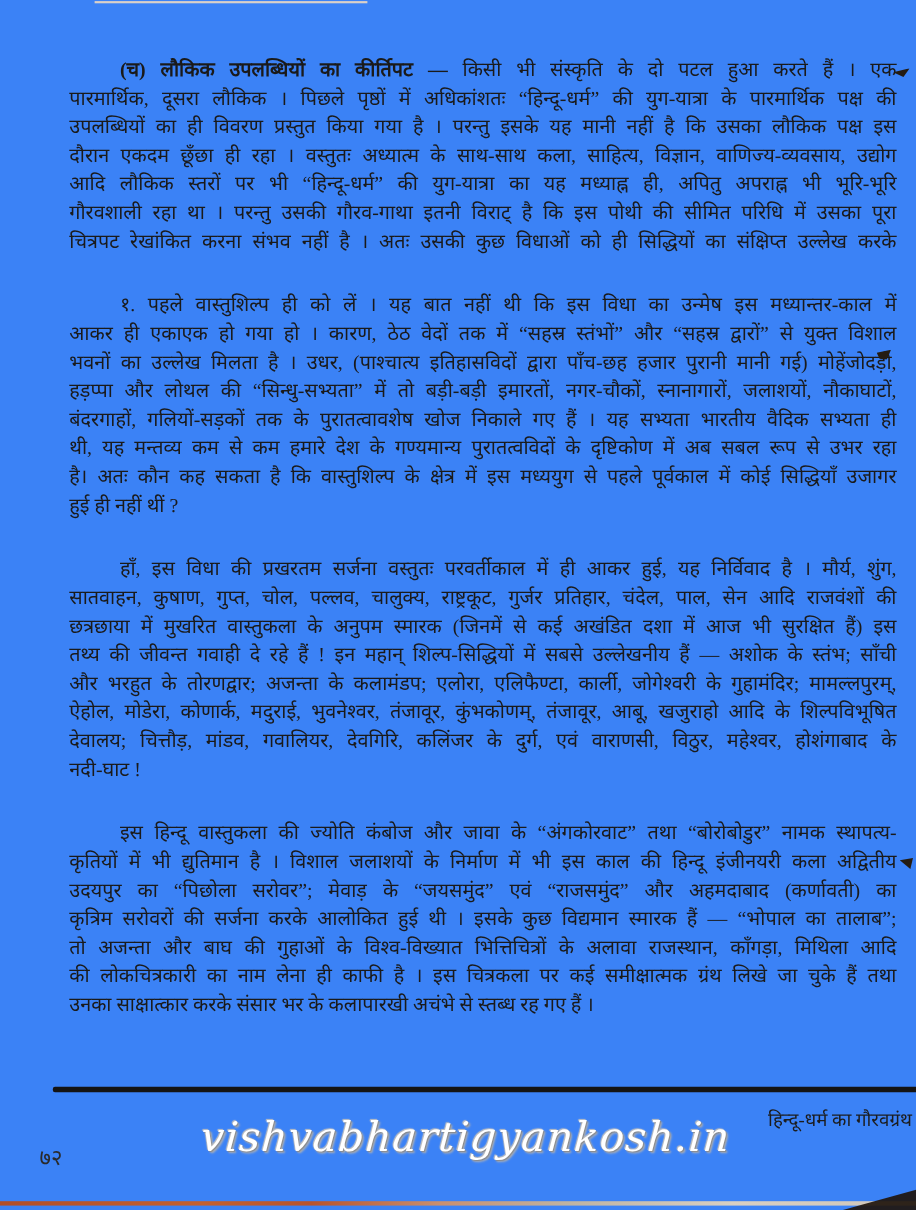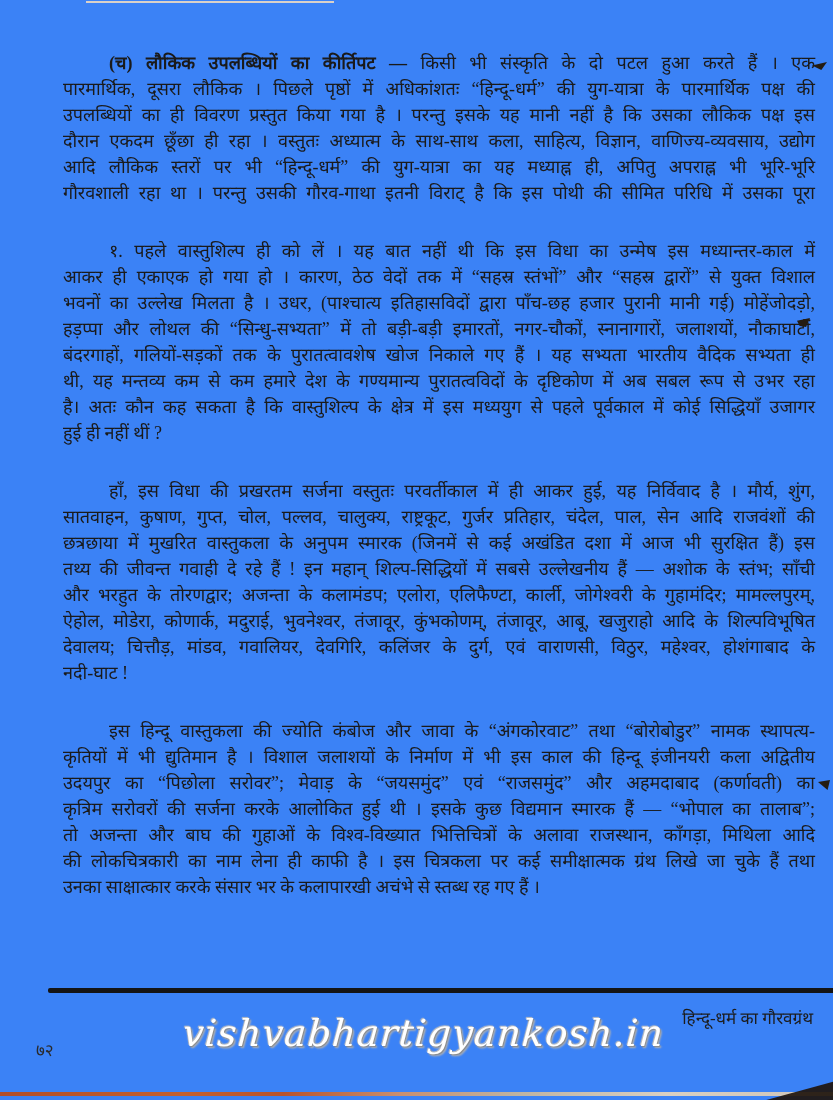--- a/index.html
+++ b/index.html
@@ -32,24 +32,24 @@
   .line.first{text-indent:46px;}
   .line.last{text-align-last:left;}
   .line b{font-weight:bold;}
   
   #footer-rule{
     position:absolute;left:48px;top:988px;right:0;height:5px;
     background:#141414;border-radius:2px 0 0 2px;
   }
   #page-number{
     position:absolute;left:36px;top:1038px;
-    font-size:17px;color:#2a2a2a;
+    font-size:20px;color:#2a2a2a;
   }
   #book-title{
-    position:absolute;right:20px;top:1006px;
+    position:absolute;right:4px;top:1006px;
     font-size:17px;color:#1c1c1c;text-align:right;
   }
   #watermark{
     position:absolute;left:183px;top:1012px;
     font-family:"DejaVu Serif","Liberation Serif",serif;
     font-style:italic;
     font-size:37px;letter-spacing:1px;
     color:#ffffff;
     text-shadow:1px 1px 1px #8a8a8a,-1px -1px 1px #c0c0c0,2px 2px 2px #b5b5b5;
     transform:skewX(-4deg);
@@ -86,20 +86,21 @@
   <div id="top-scan-line"></div>
 
   <div id="text-block">
       <div class="para">
         <div class="line first"><b>(च) लौकिक उपलब्धियों का कीर्तिपट —</b> किसी भी संस्कृति के दो पटल हुआ करते हैं । एक</div>
         <div class="line">पारमार्थिक, दूसरा लौकिक । पिछले पृष्ठों में अधिकांशतः “हिन्दू-धर्म” की युग-यात्रा के पारमार्थिक पक्ष की</div>
         <div class="line">उपलब्धियों का ही विवरण प्रस्तुत किया गया है । परन्तु इसके यह मानी नहीं है कि उसका लौकिक पक्ष इस</div>
         <div class="line">दौरान एकदम छूँछा ही रहा । वस्तुतः अध्यात्म के साथ-साथ कला, साहित्य, विज्ञान, वाणिज्य-व्यवसाय, उद्योग</div>
         <div class="line">आदि लौकिक स्तरों पर भी “हिन्दू-धर्म” की युग-यात्रा का यह मध्याह्न ही, अपितु अपराह्न भी भूरि-भूरि</div>
         <div class="line">गौरवशाली रहा था । परन्तु उसकी गौरव-गाथा इतनी विराट् है कि इस पोथी की सीमित परिधि में उसका पूरा</div>
+        <div class="line">चित्रपट रेखांकित करना संभव नहीं है । अतः उसकी कुछ विधाओं को ही सिद्धियों का संक्षिप्त उल्लेख करके</div>
       </div>
       <div class="para">
         <div class="line first">१. पहले वास्तुशिल्प ही को लें । यह बात नहीं थी कि इस विधा का उन्मेष इस मध्यान्तर-काल में</div>
         <div class="line">आकर ही एकाएक हो गया हो । कारण, ठेठ वेदों तक में “सहस्र स्तंभों” और “सहस्र द्वारों” से युक्त विशाल</div>
         <div class="line">भवनों का उल्लेख मिलता है । उधर, (पाश्चात्य इतिहासविदों द्वारा पाँच-छह हजार पुरानी मानी गई) मोहेंजोदड़ो,</div>
         <div class="line">हड़प्पा और लोथल की “सिन्धु-सभ्यता” में तो बड़ी-बड़ी इमारतों, नगर-चौकों, स्नानागारों, जलाशयों, नौकाघाटों,</div>
         <div class="line">बंदरगाहों, गलियों-सड़कों तक के पुरातत्वावशेष खोज निकाले गए हैं । यह सभ्यता भारतीय वैदिक सभ्यता ही</div>
         <div class="line">थी, यह मन्तव्य कम से कम हमारे देश के गण्यमान्य पुरातत्वविदों के दृष्टिकोण में अब सबल रूप से उभर रहा</div>
         <div class="line">है। अतः कौन कह सकता है कि वास्तुशिल्प के क्षेत्र में इस मध्ययुग से पहले पूर्वकाल में कोई सिद्धियाँ उजागर</div>
         <div class="line last">हुई ही नहीं थीं ?</div>

